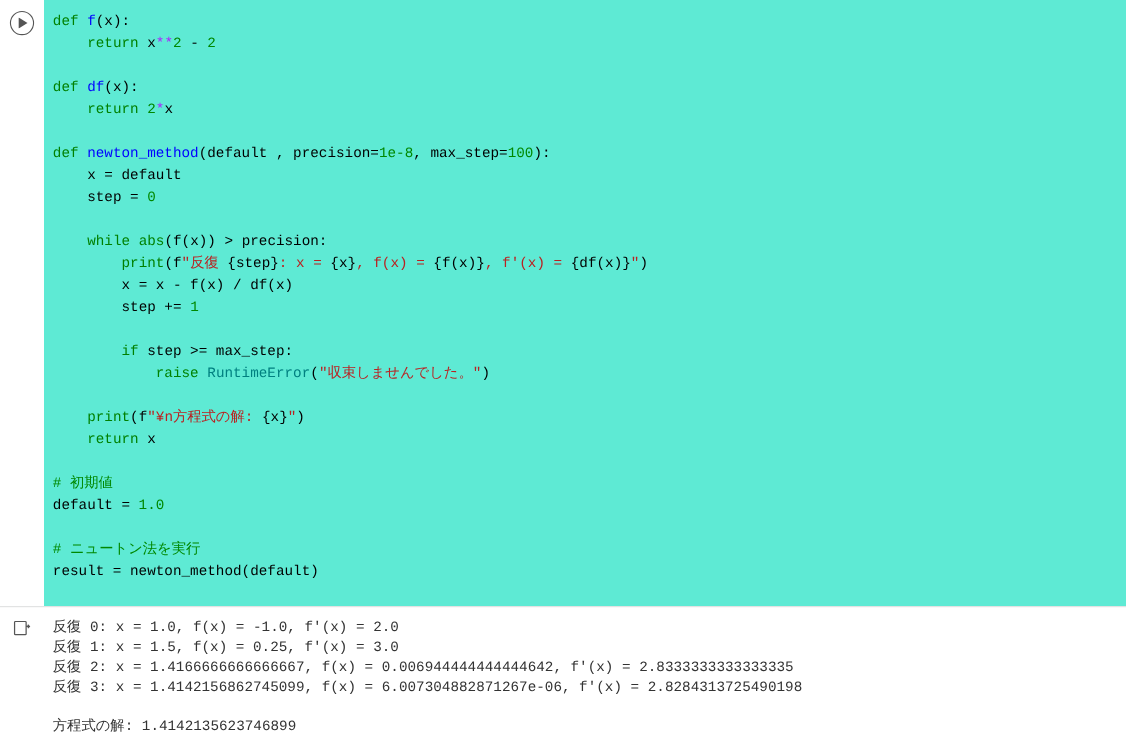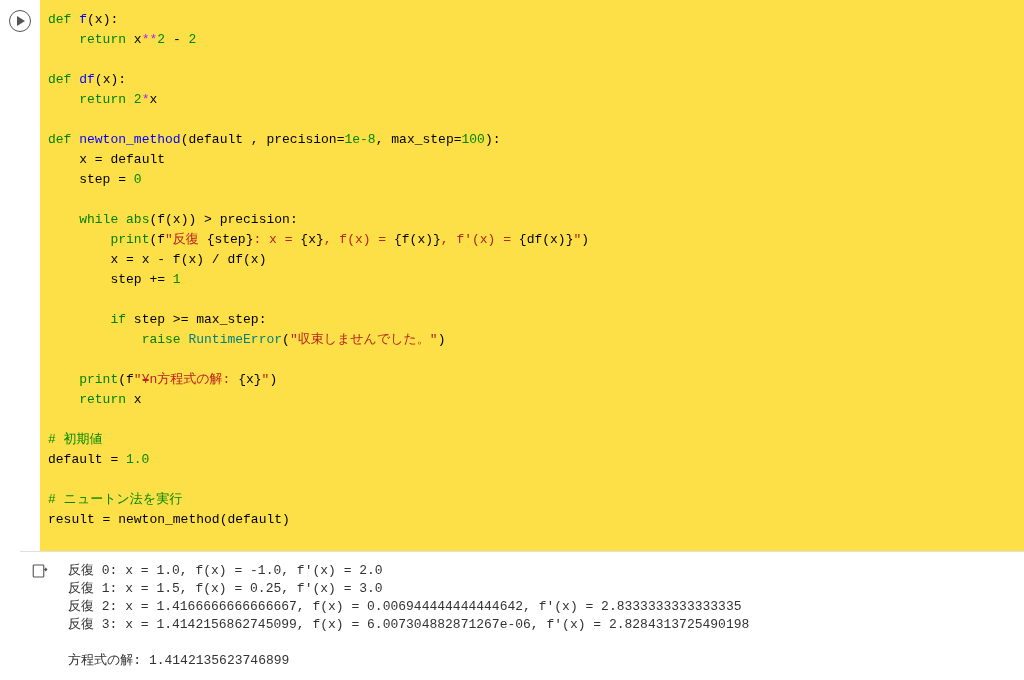--- a/index.html
+++ b/index.html
@@ -12,21 +12,21 @@
       overflow: hidden;
     }
     .container {
       display: flex;
       flex-direction: column;
       height: 100%;
     }
     .code-area {
       display: flex;
       flex: 1;
-      background: #fde047;
+      background: #5eead4;
     }
     .gutter {
       width: 40px;
       background: #fff;
       display: flex;
       justify-content: center;
       padding-top: 10px;
     }
     .run-icon {
       width: 22px;
@@ -47,21 +47,20 @@
     .code-content {
       flex: 1;
       padding: 10px 8px;
       line-height: 20px;
       white-space: pre;
     }
     .output-area {
       display: flex;
       border-top: 1px solid #e0e0e0;
       padding-top: 8px;
-      margin-left: 20px;
     }
     .output-gutter {
       width: 40px;
       display: flex;
       justify-content: center;
       padding-top: 2px;
     }
     .output-icon svg {
       width: 18px;
       height: 18px;

